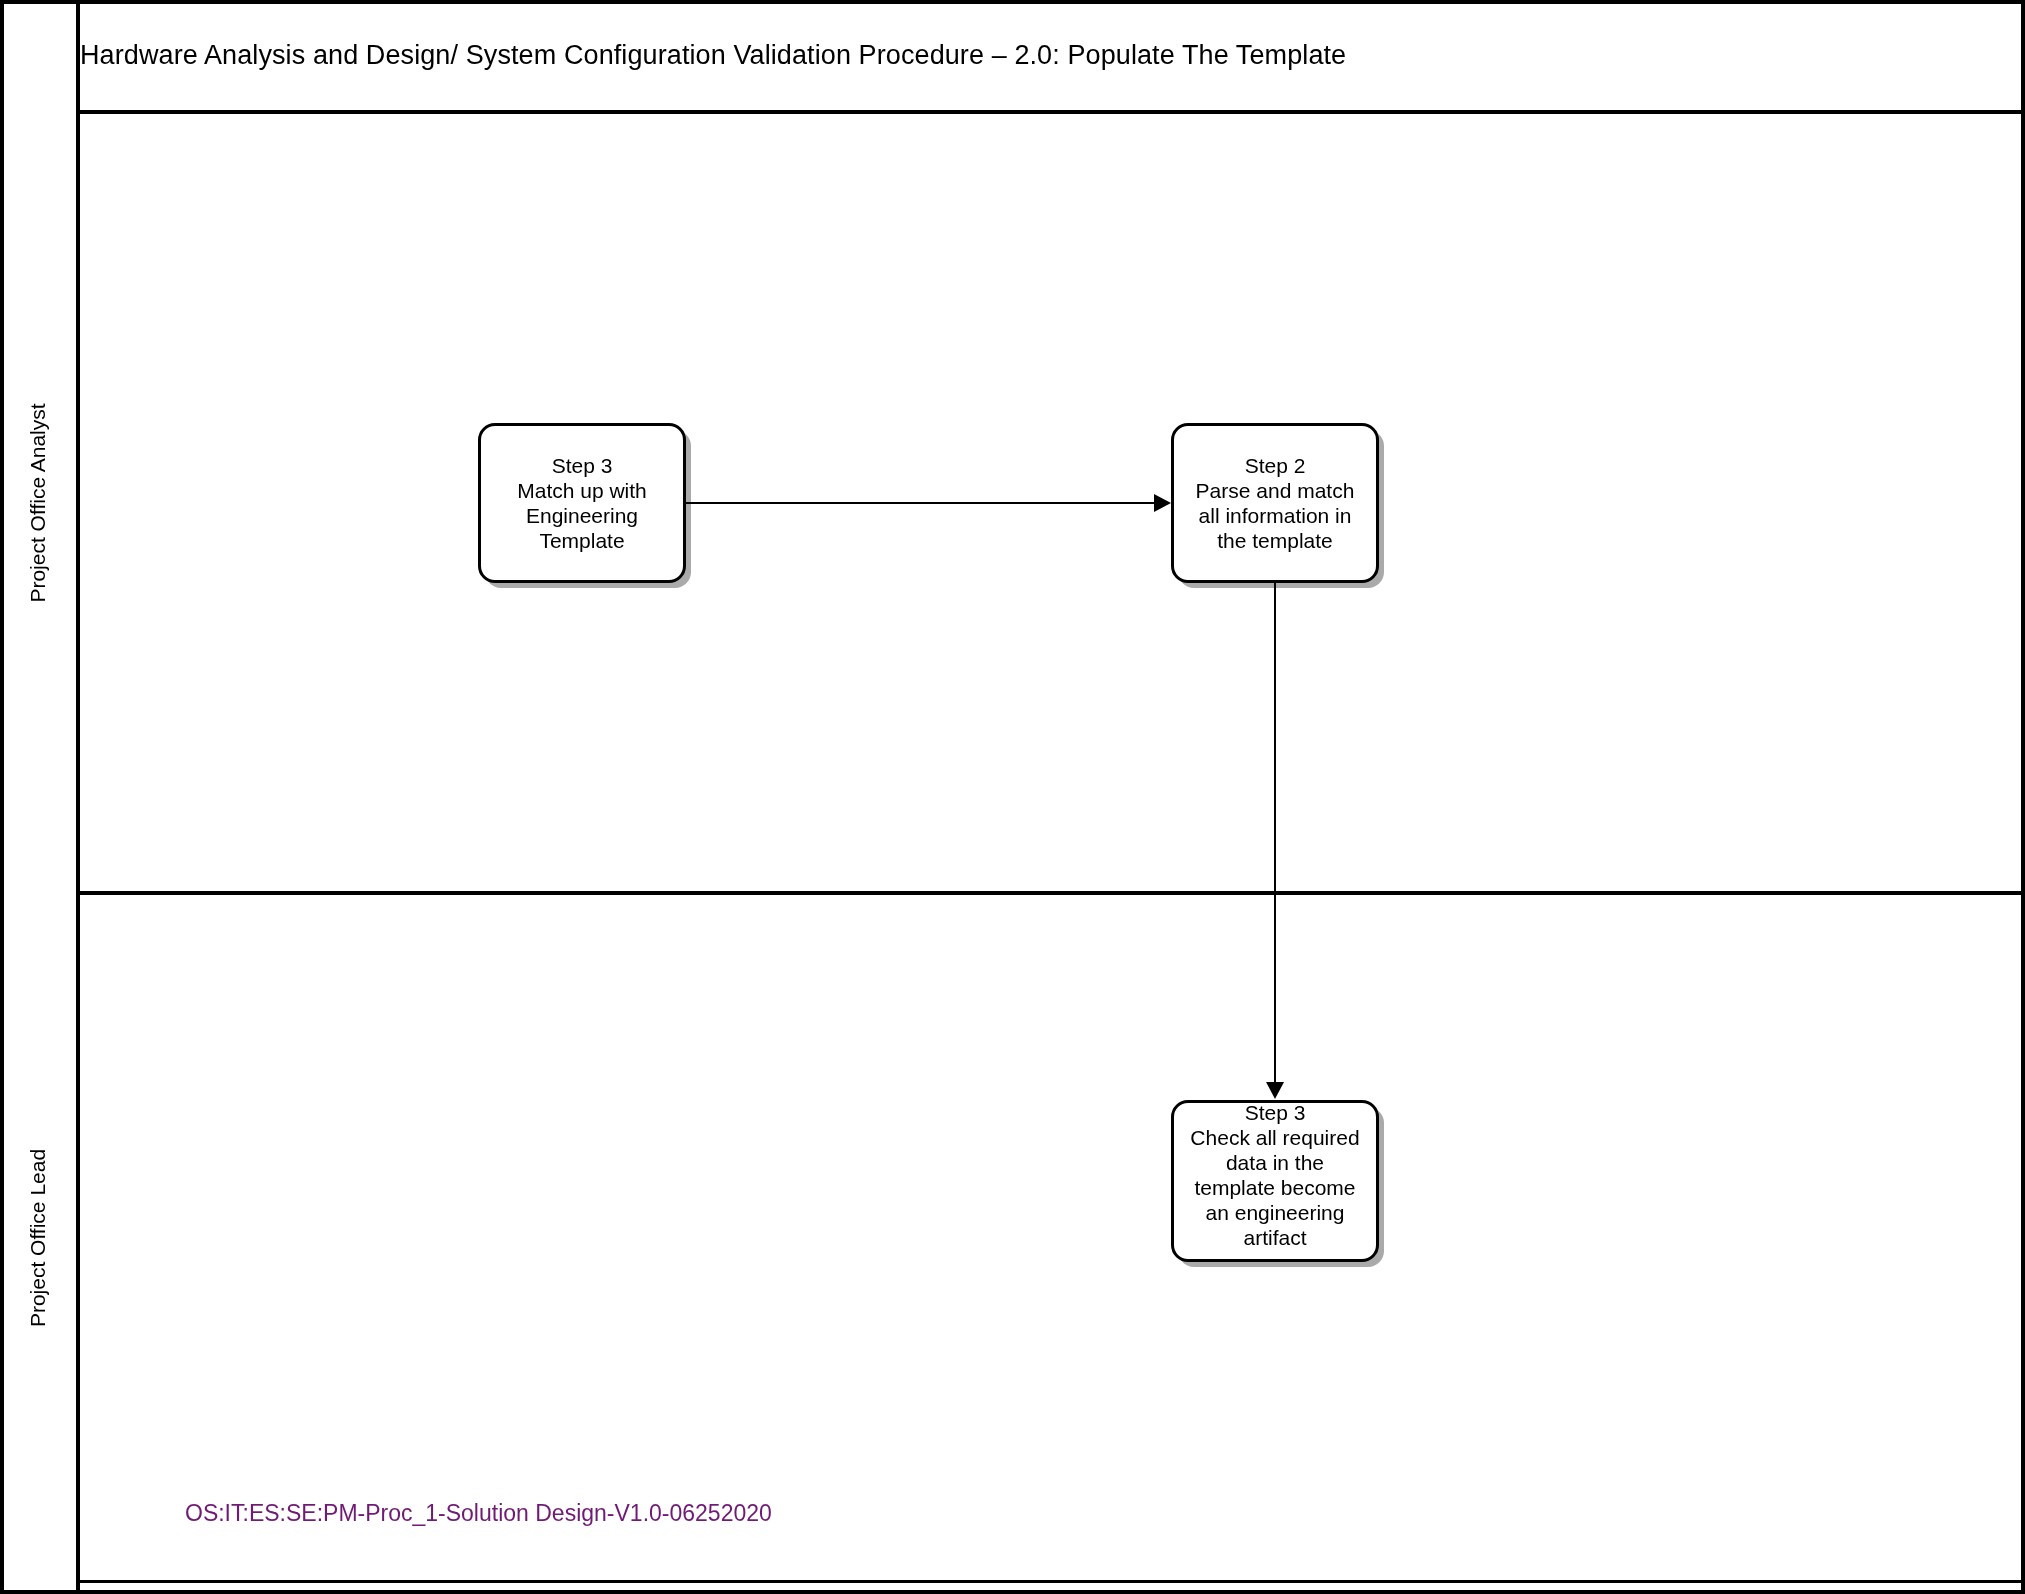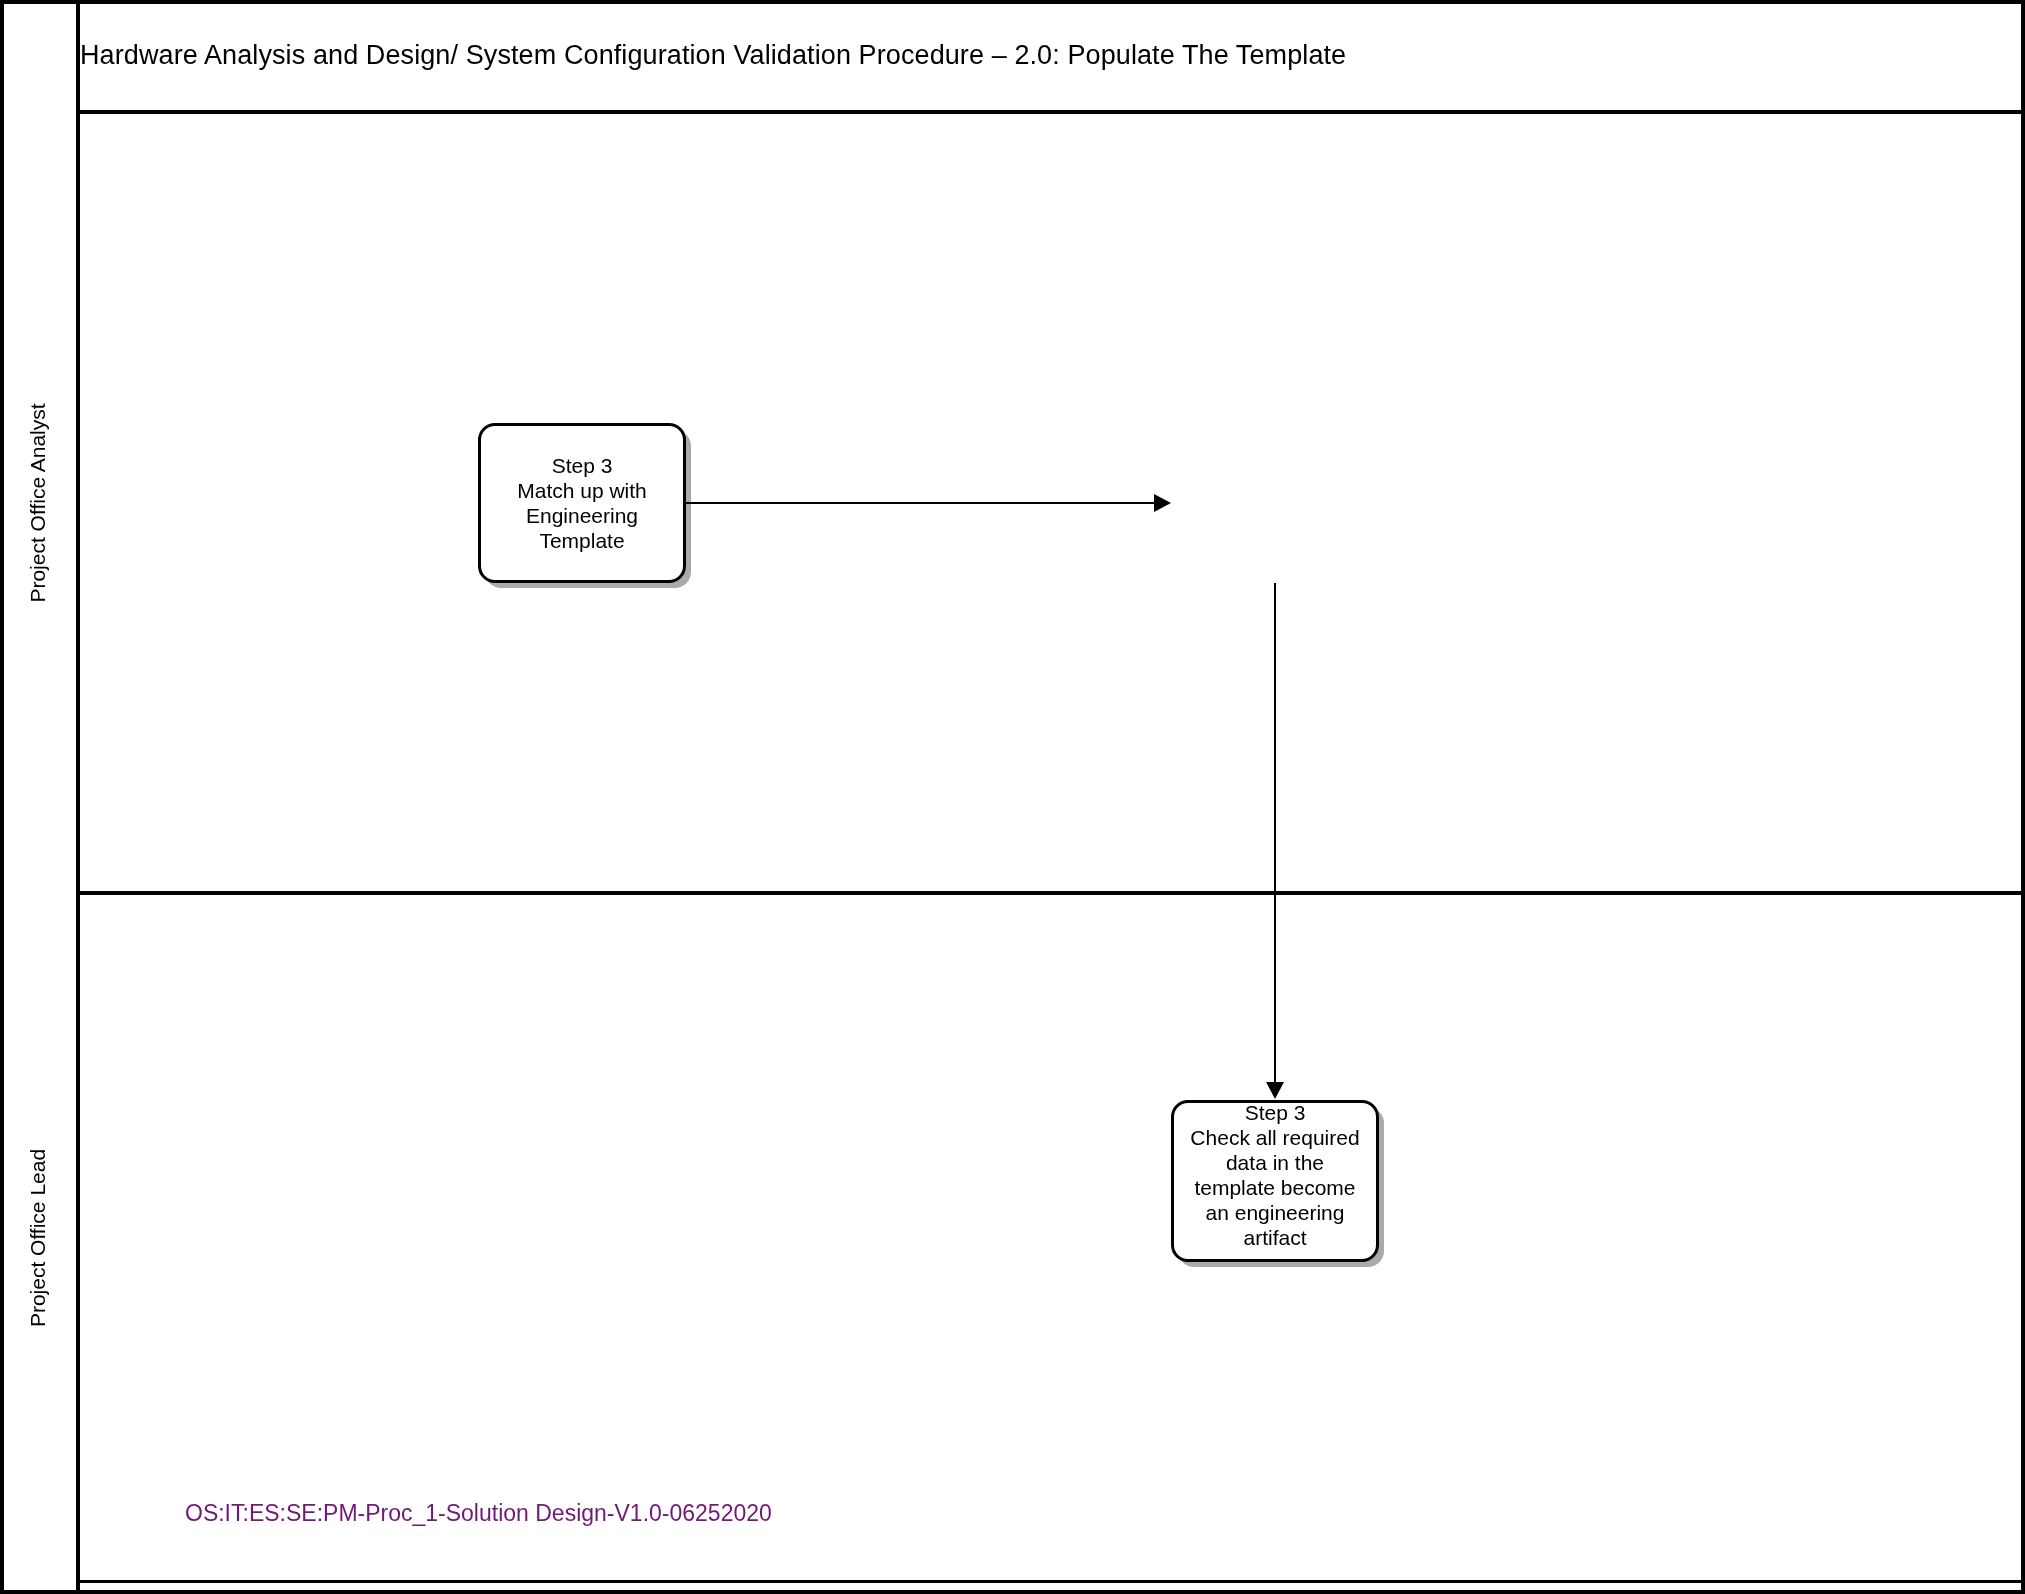--- a/index.html
+++ b/index.html
@@ -187,20 +187,26 @@
     <span>Project Office Lead</span>
   </div>
 
   <div class="node" id="node-step1">
     <div class="node-text">Step 3
 Match up with
 Engineering
 Template</div>
   </div>
 
+  <div class="node" id="node-step2">
+    <div class="node-text">Step 2
+Parse and match
+all information in
+the template</div>
+  </div>
 
   <div class="node" id="node-step3">
     <div class="node-text">Step 3
 Check all required
 data in the
 template become
 an engineering
 artifact</div>
   </div>
 

